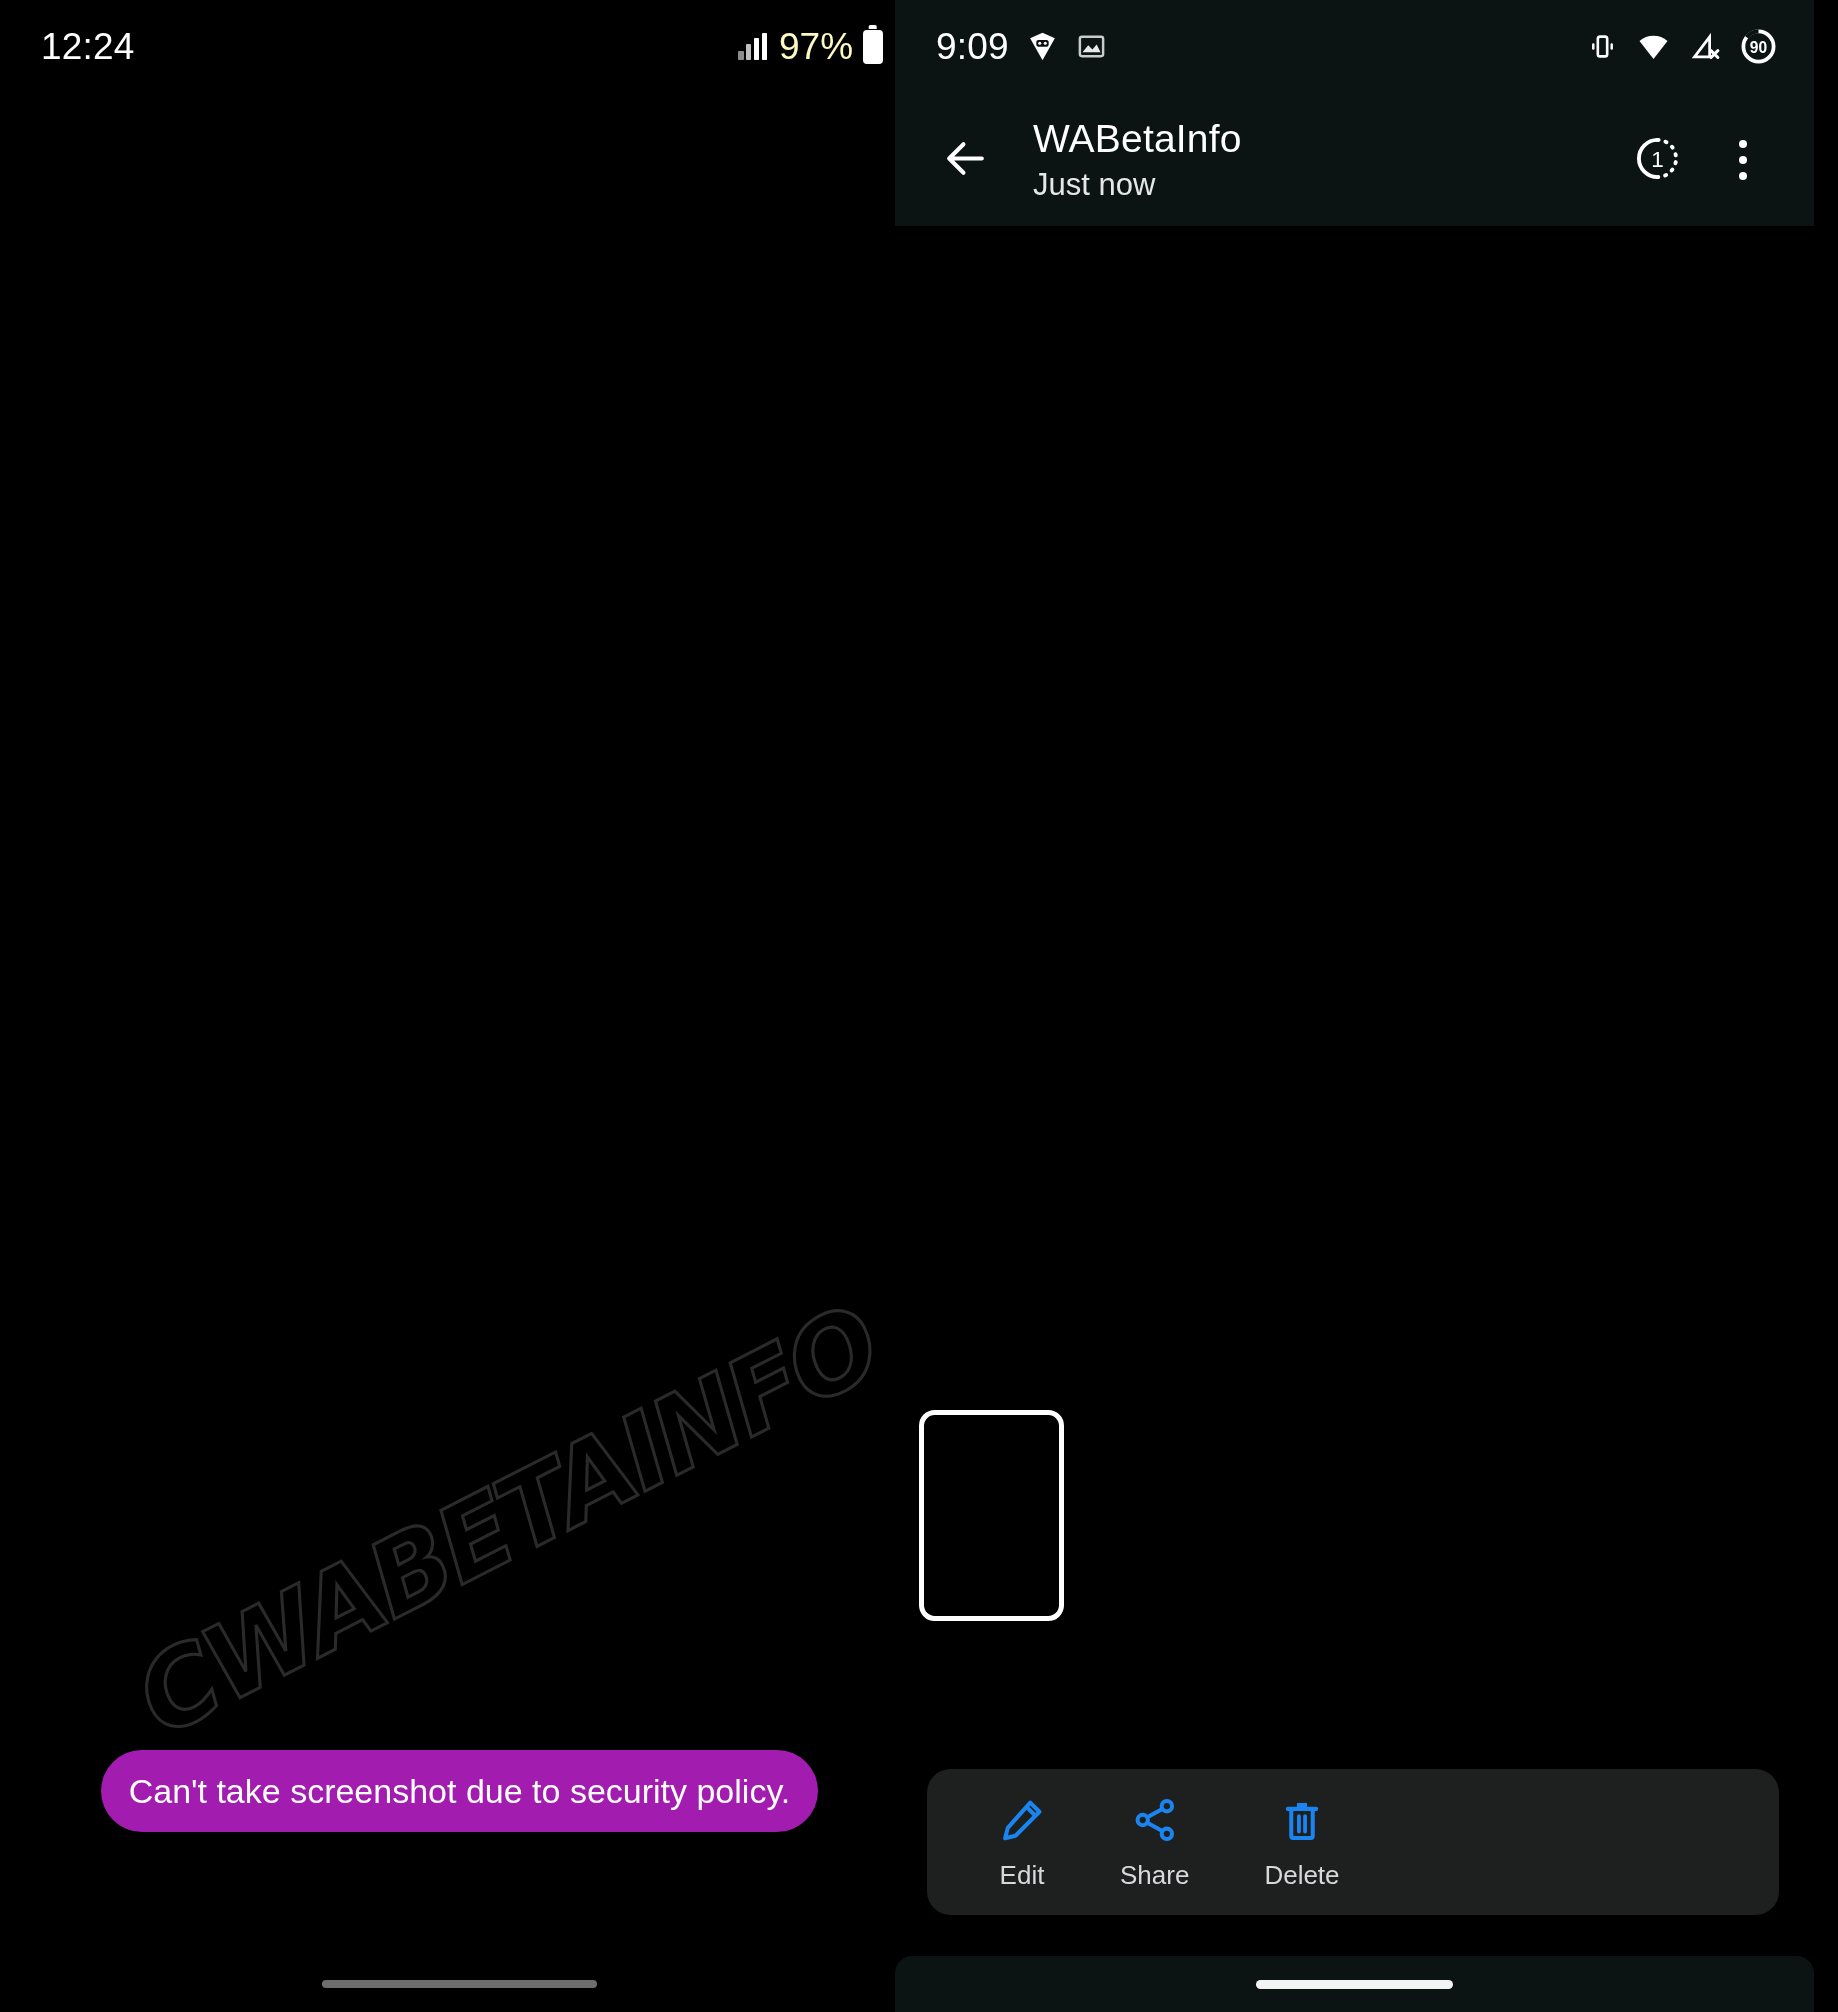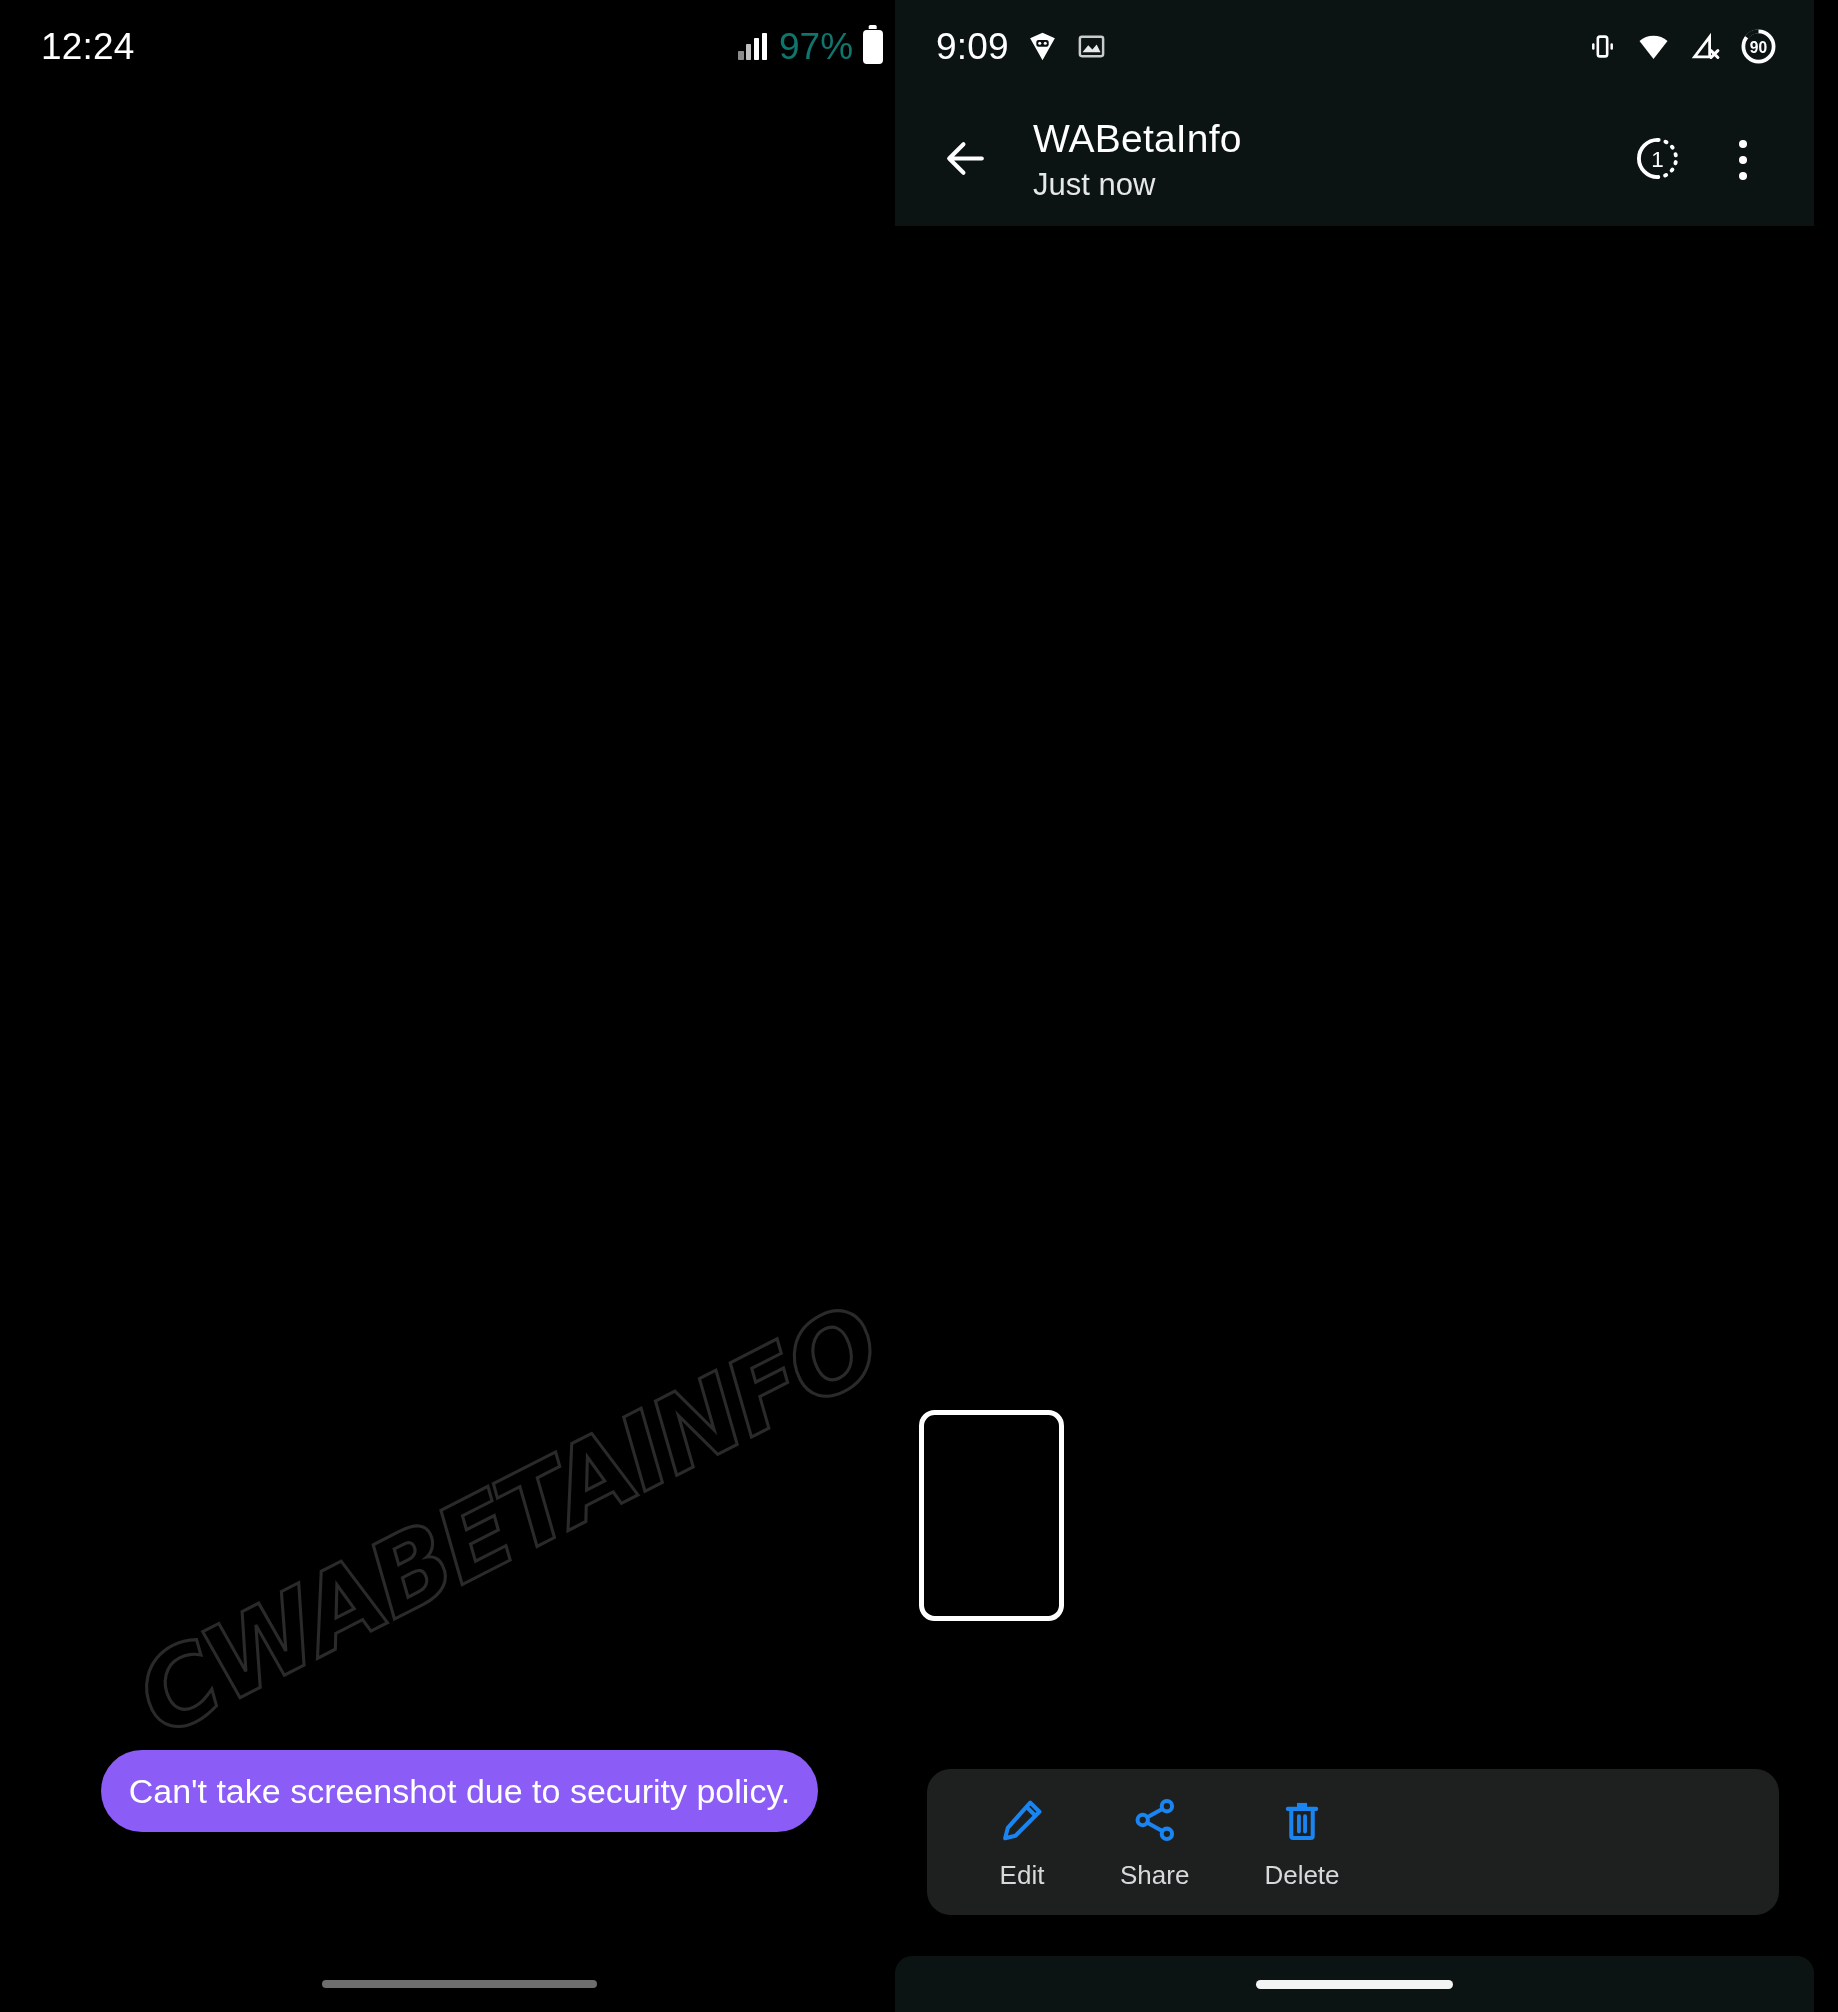--- a/index.html
+++ b/index.html
@@ -47,21 +47,21 @@
     letter-spacing: 0.2px;
     line-height: 1;
   }
   .sb-icon {
     display: inline-flex;
     align-items: center;
     justify-content: center;
     margin-left: 17.3px;
   }
   .sb-pct {
-    color: #0f766e;
+    color: #fef9c3;
     font-size: 37px;
     line-height: 1;
     margin-left: 9.4px;
   }
 
   
   .sig-bars { display: flex; align-items: flex-end; height: 27px; }
   .sig-bars i {
     display: block;
     width: 5.5px;
@@ -233,21 +233,21 @@
     background: #6e6e6e;
   }
 
   
   .toast {
     position: absolute;
     left: 101px;
     top: 1750px;
     width: 717px;
     height: 82px;
-    background: #8b5cf6;
+    background: #a21caf;
     border-radius: 41px;
     display: flex;
     align-items: center;
     justify-content: center;
     box-sizing: border-box;
     padding: 0 27px;
   }
   .toast-text {
     color: #ffffff;
     font-size: 34px;

